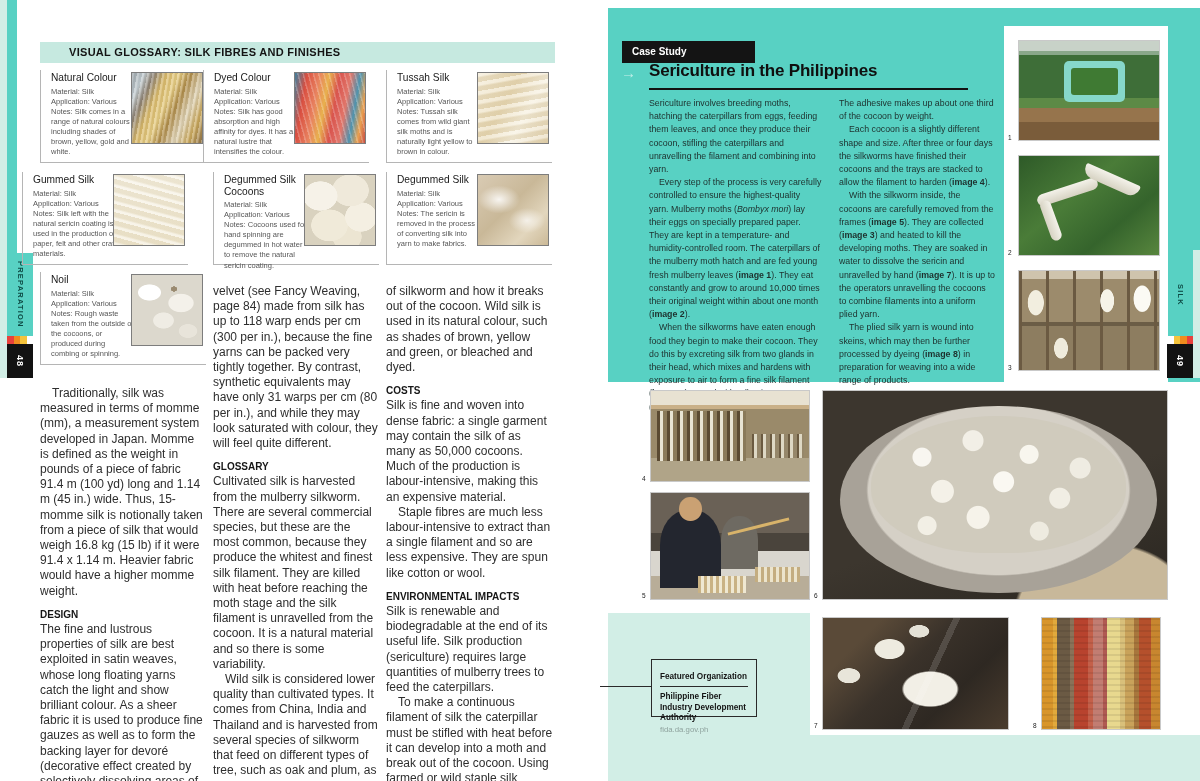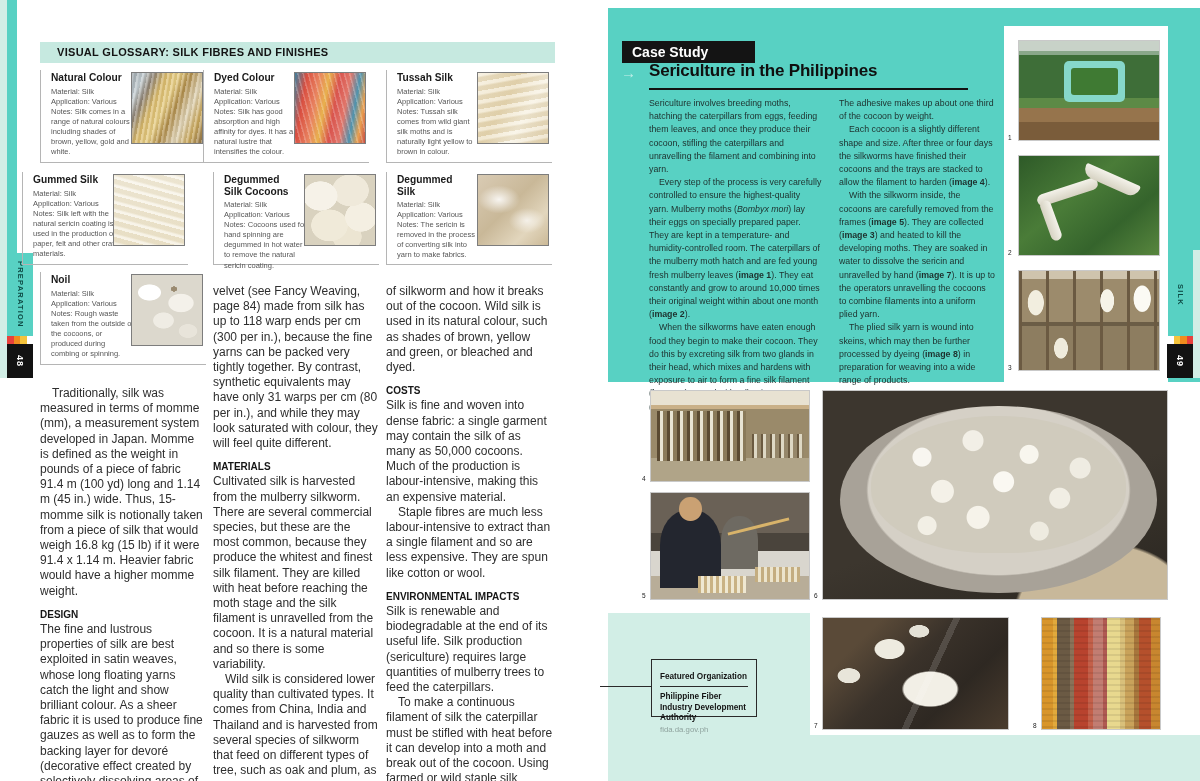--- a/index.html
+++ b/index.html
@@ -26,44 +26,44 @@
   .pagenum { position:absolute; width:26px; height:34px; background:#121212; color:#fff;
              display:flex; align-items:center; justify-content:center; }
   .pagenum-l { left:7px; top:344px; }
   .pagenum-r { left:1167px; top:344px; }
   .pagenum .vtext { font-size:9px; font-weight:bold; letter-spacing:1px; }
   .edge-pale-r { position:absolute; left:1193px; top:250px; width:7px; height:128px; background:#d2eee6; }
 
   
   .vg-header { position:absolute; left:40px; top:42px; width:515px; height:21px;
                background:#c6e9e0; color:#141414; font-size:11px; font-weight:bold;
-               line-height:21px; padding-left:17px; letter-spacing:.3px; }
+               line-height:21px; padding-left:29px; letter-spacing:.3px; }
   .gcell { position:absolute; width:166px; height:93px;
            border-left:1px solid #b5b5b5; border-bottom:1px solid #b5b5b5; }
-  .gtitle { font-size:10.2px; font-weight:bold; color:#1a1a1a; margin:2px 0 3px 10px;
+  .gtitle { font-size:10.2px; font-weight:normal; color:#1a1a1a; margin:2px 0 3px 10px;
             width:76px; line-height:11.5px; }
   .gdet { margin-left:10px; width:84px; font-size:7.5px; line-height:10.1px; color:#575757; }
   .gimg { position:absolute; top:2px; right:3px; width:72px; height:72px; border:1px solid #7d7d7d; }
 
   .bcol { position:absolute; }
   .bcol p { font-size:12px; line-height:15.2px; color:#2e2e2e; }
   .bcol h4 { font-size:10px; line-height:15.2px; color:#161616; font-weight:bold; margin-top:8px; }
   .ind { text-indent:12px; }
   .bcol1 { left:40px; top:386px; width:166px; }
   .bcol2 { left:213px; top:284px; width:166px; }
   .bcol3 { left:386px; top:284px; width:167px; }
 
   
   .teal-block { position:absolute; left:608px; top:8px; width:592px; height:374px; background:#58d1c3; }
   .photo-panel { position:absolute; left:1004px; top:26px; width:164px; height:361px; background:#ffffff; }
   .photo { position:absolute; border:1px solid #c9c9c9; }
   .pnum { position:absolute; font-size:6.5px; color:#1a1a1a; }
 
   .cs-label { position:absolute; left:622px; top:41px; width:133px; height:22px; background:#141414;
-              color:#ffffff; font-size:14px; font-weight:bold; line-height:22px; padding-left:10px; }
+              color:#ffffff; font-size:10px; font-weight:bold; line-height:22px; padding-left:10px; }
   .cs-arrow { position:absolute; left:621px; top:64px; color:#c2efe8; font-size:15px; }
   .cs-title { position:absolute; left:649px; top:61px; font-size:17px; font-weight:bold; color:#0f0f0f;
               letter-spacing:-0.2px; }
   .cs-underline { position:absolute; left:649px; top:88px; width:319px; height:2px; background:#121212; }
   .cs-col { position:absolute; top:97px; }
   .cs-col p { font-size:8.8px; line-height:13.2px; color:#1d302d; }
   .cs-col .ind { text-indent:10px; }
   .cs-col1 { left:649px; width:173px; }
   .cs-col2 { left:827px; width:156px;margin-left:12px; }
 
@@ -258,21 +258,21 @@
 
   <div class="bcol bcol1">
     <p class="ind">Traditionally, silk was measured in terms of momme (mm), a measurement system developed in Japan. Momme is defined as the weight in pounds of a piece of fabric 91.4 m (100 yd) long and 1.14 m (45 in.) wide. Thus, 15-momme silk is notionally taken from a piece of silk that would weigh 16.8 kg (15 lb) if it were 91.4 x 1.14 m. Heavier fabric would have a higher momme weight.</p>
     <h4>DESIGN</h4>
     <p>The fine and lustrous properties of silk are best exploited in satin weaves, whose long floating yarns catch the light and show brilliant colour. As a sheer fabric it is used to produce fine gauzes as well as to form the backing layer for devoré (decorative effect created by selectively dissolving areas of fabric, see page 263).</p>
 
   </div>
 
   <div class="bcol bcol2">
     <p>velvet (see Fancy Weaving, page 84) made from silk has up to 118 warp ends per cm (300 per in.), because the fine yarns can be packed very tightly together. By contrast, synthetic equivalents may have only 31 warps per cm (80 per in.), and while they may look saturated with colour, they will feel quite different.</p>
-    <h4>MATERIALS</h4>
+    <h4>GLOSSARY</h4>
     <p>Cultivated silk is harvested from the mulberry silkworm. There are several commercial species, but these are the most common, because they produce the whitest and finest silk filament. They are killed with heat before reaching the moth stage and the silk filament is unravelled from the cocoon. It is a natural material and so there is some variability.</p>
     <p class="ind">Wild silk is considered lower quality than cultivated types. It comes from China, India and Thailand and is harvested from several species of silkworm that feed on different types of tree, such as oak and plum, as well as mulberry. The silk is harvested from the cocoons after the caterpillar has metamorphosed into a moth and broken out of the cocoon. The length of staple depends on the species</p>
   </div>
 
   <div class="bcol bcol3">
     <p>of silkworm and how it breaks out of the cocoon. Wild silk is used in its natural colour, such as shades of brown, yellow and green, or bleached and dyed.</p>
     <h4>COSTS</h4>
     <p>Silk is fine and woven into dense fabric: a single garment may contain the silk of as many as 50,000 cocoons. Much of the production is labour-intensive, making this an expensive material.</p>
     <p class="ind">Staple fibres are much less labour-intensive to extract than a single filament and so are less expensive. They are spun like cotton or wool.</p>
     <h4>ENVIRONMENTAL IMPACTS</h4>

